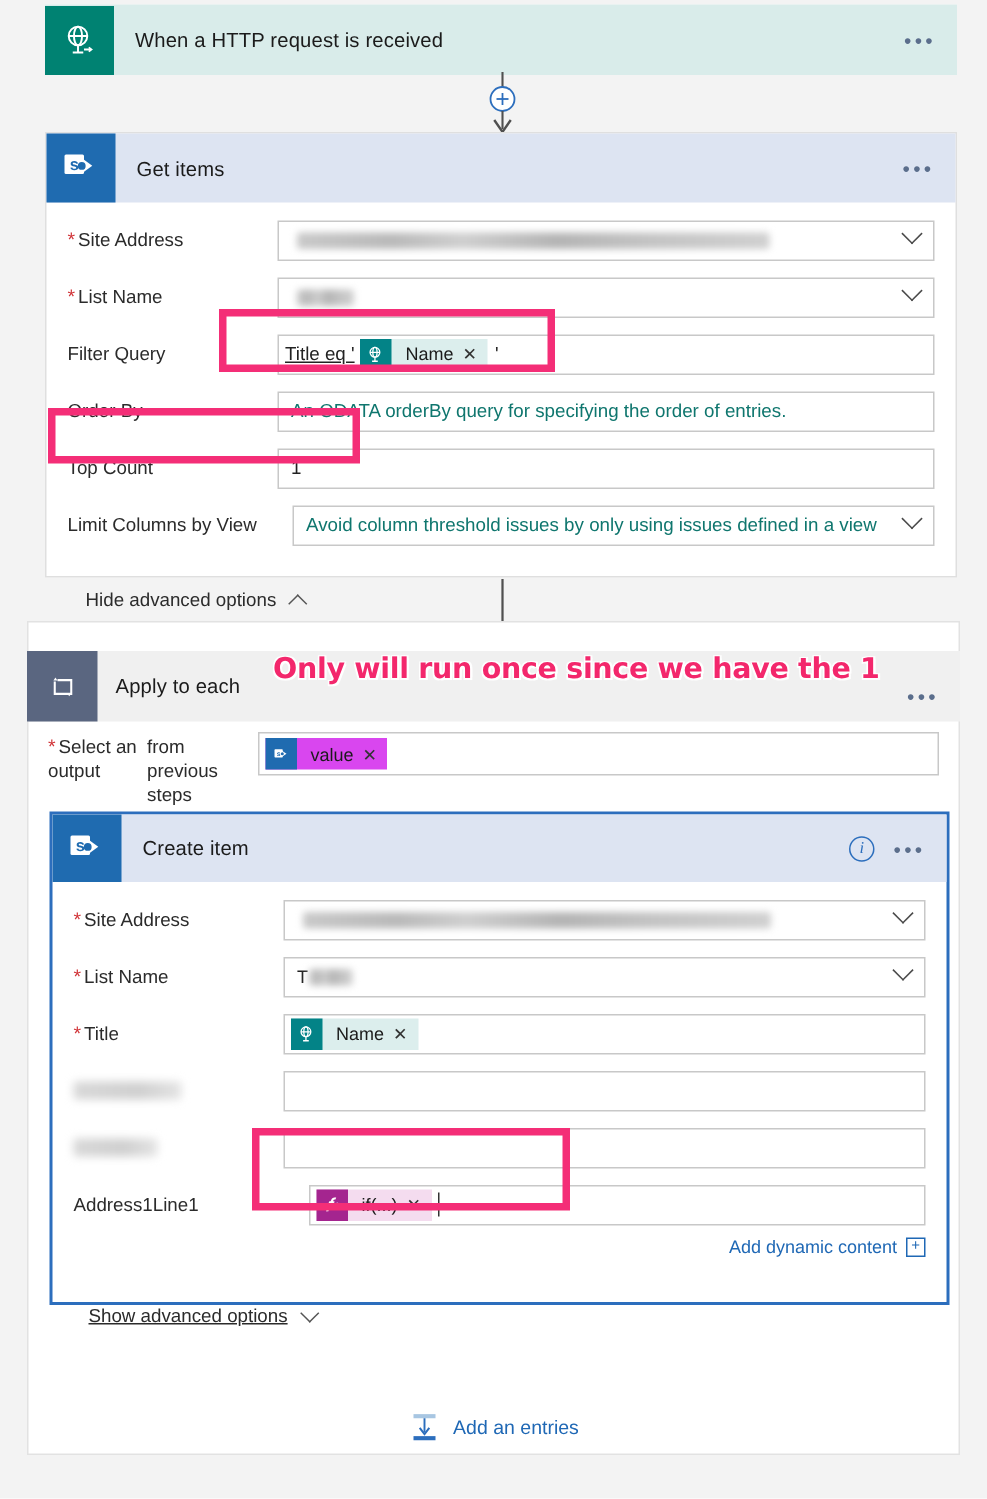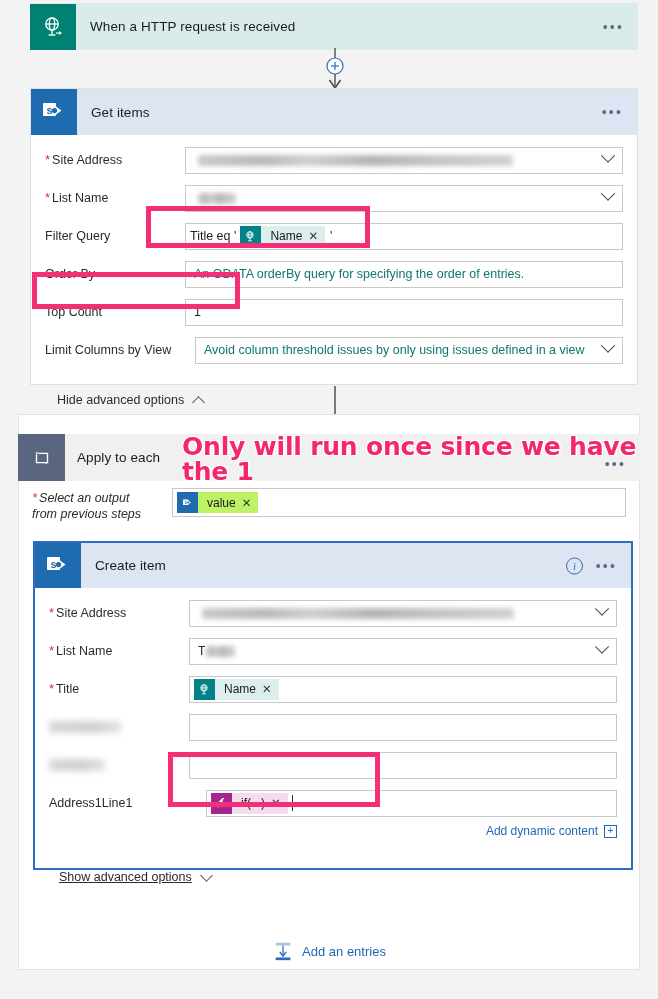--- a/index.html
+++ b/index.html
@@ -128,21 +128,21 @@
     white-space: nowrap;
   }
   .token-ico {
     width: 21px; height: 21px;
     background: #038387;
     display: flex; align-items: center; justify-content: center;
   }
   .token-text { padding: 0 6px 0 9px; color: #1b1b1b; }
   .token-x { padding-right: 7px; color: #333; font-size: 11.5px; }
 
-  .token-sp { background: #bef264; }
+  .token-sp { background: #d946ef; }
   .token-sp .token-ico { background: #036c70; }
 
   .token-fx { background: #f4dcef; }
   .token-fx .token-ico {
     background: #a4258f;
     font-family: "Liberation Serif", serif;
     font-style: italic;
     color: #fff;
     font-size: 12px;
     font-weight: bold;
@@ -170,21 +170,21 @@
     position: absolute;
     border: 5px solid #f42e77;
     pointer-events: none;
   }
 
   
   .annot {
     position: absolute;
     font-family: "DejaVu Sans", sans-serif;
     font-weight: bold;
-    font-size: 25px;
+    font-size: 19px;
     line-height: 25px;
     color: #f3276c;
     -webkit-text-stroke: 0.7px #ffffff;
     paint-order: stroke fill;
     letter-spacing: -0.2px;
     text-shadow:
       1.4px 1.4px 0 rgba(255,255,255,.95),
       -1px -1px 0 rgba(255,255,255,.9),
       1.4px -1px 0 rgba(255,255,255,.9),
       -1px 1.4px 0 rgba(255,255,255,.9);
@@ -290,21 +290,21 @@
     </div>
     <div class="field">
       <div class="blur" style="width:9%; margin-left:4px;"></div>
       <span class="chev"></span>
     </div>
   </div>
 
   <div class="row" style="margin-top:4px;">
     <div class="row-label">Filter Query</div>
     <div class="field" style="padding-left:4px;">
-      <span style="margin-right:4px;">Title eq '</span>
+      <span style="margin-right:4px;text-decoration:underline;">Title eq '</span>
       <span class="token">
         <span class="token-ico">
           <svg width="13" height="13" viewBox="0 0 24 24" fill="none" stroke="#ffffff" stroke-width="1.6">
             <circle cx="11" cy="9" r="6"></circle>
             <ellipse cx="11" cy="9" rx="2.6" ry="6"></ellipse>
             <line x1="5" y1="9" x2="17" y2="9"></line>
             <line x1="11" y1="15" x2="11" y2="20"></line>
             <line x1="7.5" y1="20" x2="14.5" y2="20"></line>
           </svg>
         </span>
@@ -357,21 +357,21 @@
         <path d="M6 8 L6 17 L18 17 L18 7 L8 7"></path>
         <path d="M6.5 5 L5 7.2 L8 7.2" fill="#ffffff" stroke="none"></path>
         <path d="M16.4 18.8 L18 17 L15.2 16.4" fill="#ffffff" stroke="none"></path>
       </svg>
     </div>
     <div class="card-title" style="margin-left:12px;">Apply to each</div>
     <div class="ellipsis" style="right:14px; top:30px;">•••</div>
   </div>
 
   <div class="row" style="align-items:flex-start; padding-top:7px;">
-    <div class="row-label" style="flex-direction:column; align-items:flex-start; line-height:16px; padding-top:2px;font-style:italic;">
+    <div class="row-label" style="flex-direction:row; align-items:flex-start; line-height:16px; padding-top:2px;">
       <span>
         <span class="req">*</span><span>Select an output</span>
       </span>
       <span>from previous steps</span>
     </div>
     <div class="field" style="padding-left:4px; height:29px;">
       <span class="token token-sp">
         <span class="token-ico" style="background:#1f6bb0;">
           <svg width="14" height="14" viewBox="0 0 28 28">
             <rect x="4" y="7" width="11" height="11" rx="1" fill="#ffffff"></rect>

